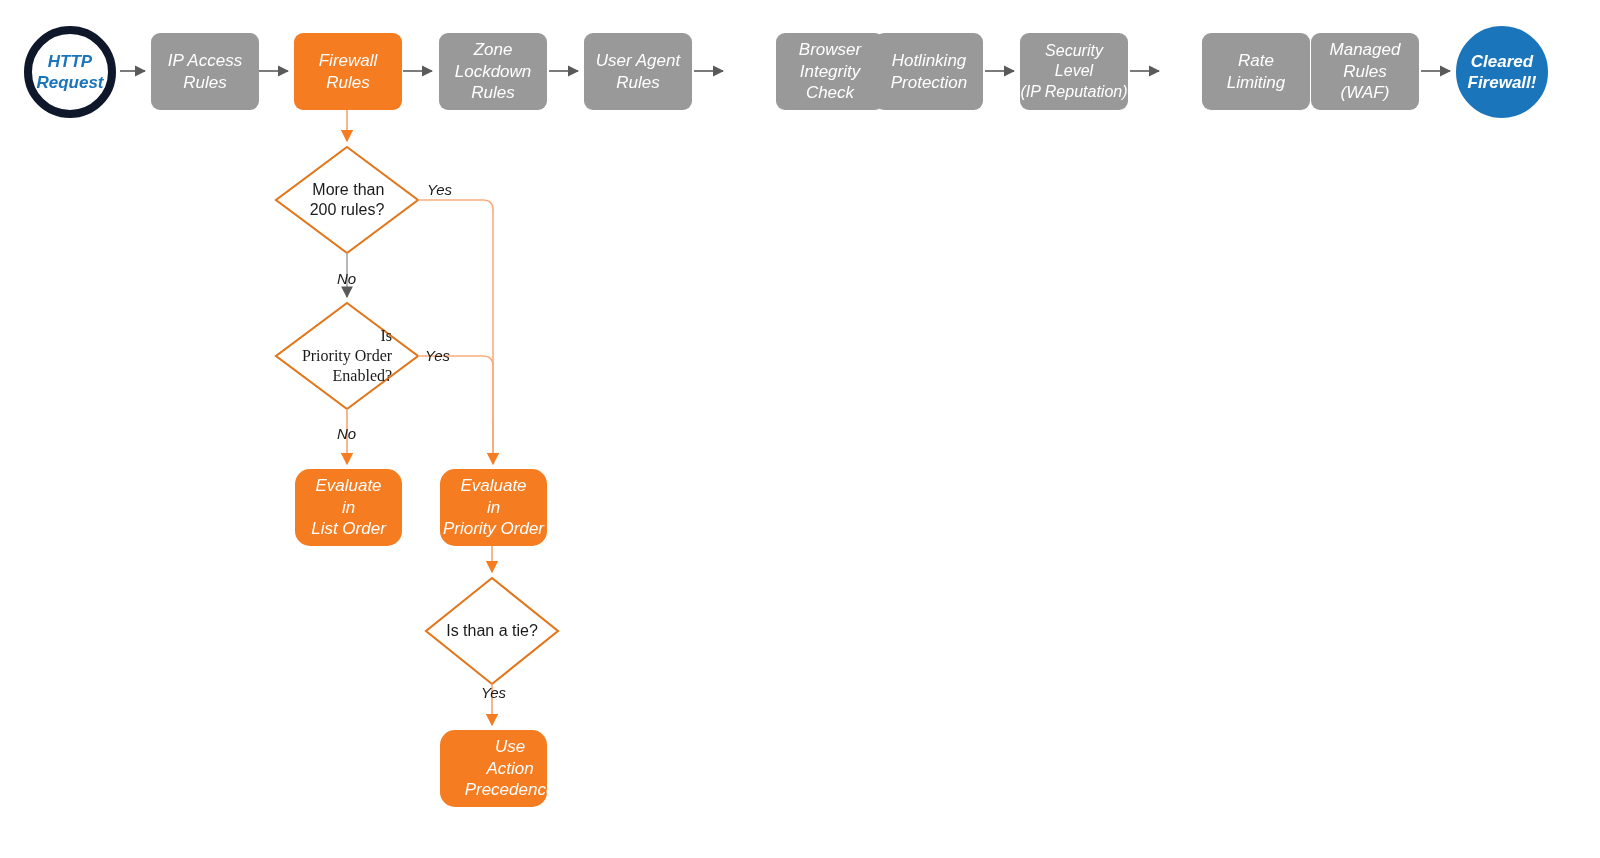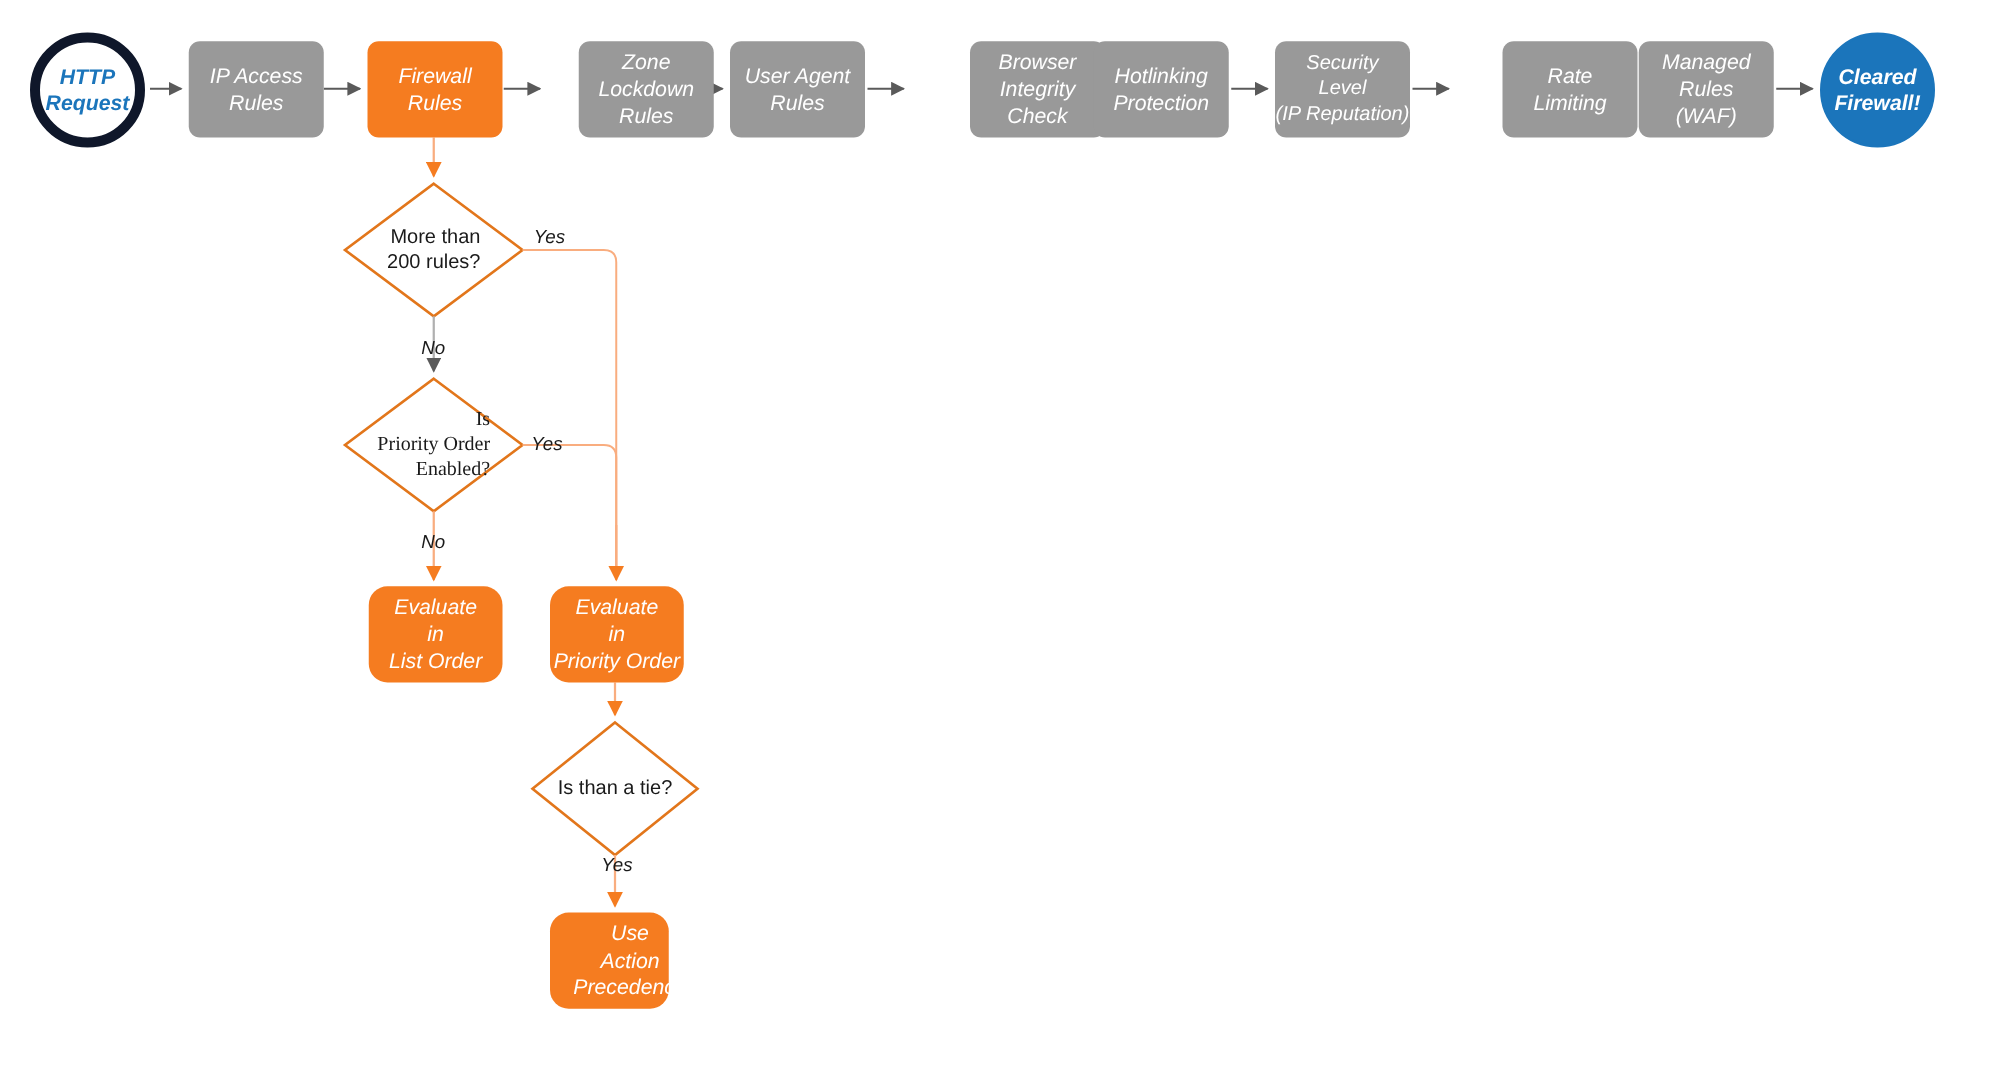--- a/index.html
+++ b/index.html
@@ -155,21 +155,21 @@
 <div class="node proc grey" style="left:151px; top:33px; width:108px; height:77px;">
   <span>IP Access
 Rules</span>
 </div>
 
 <div class="node proc orange" style="left:294px; top:33px; width:108px; height:77px;">
   <span>Firewall
 Rules</span>
 </div>
 
-<div class="node proc grey" style="left:439px; top:33px; width:108px; height:77px;margin-left:24px;">
+<div class="node proc grey" style="left:439px; top:33px; width:108px; height:77px;">
   <span>Zone
 Lockdown
 Rules</span>
 </div>
 
 <div class="node proc grey" style="left:584px; top:33px; width:108px; height:77px;">
   <span>User Agent
 Rules</span>
 </div>
 
@@ -226,21 +226,21 @@
 in
 List Order</span>
 </div>
 
 <div class="node result" style="left:440px; top:469px; width:107px; height:77px;">
   <span>Evaluate
 in
 Priority Order</span>
 </div>
 
-<div class="node result" style="left:440px; top:730px; width:95px; height:77px;padding-left:33px;">
+<div class="node result" style="left:440px; top:730px; width:107px; height:77px;padding-left:33px;">
   <span>Use
 Action
 Precedence</span>
 </div>
 
 <div class="edge-label" style="left:427px; top:181px;">Yes</div>
 
 <div class="edge-label" style="left:337px; top:270px;">No</div>
 
 <div class="edge-label" style="left:425px; top:347px;">Yes</div>

